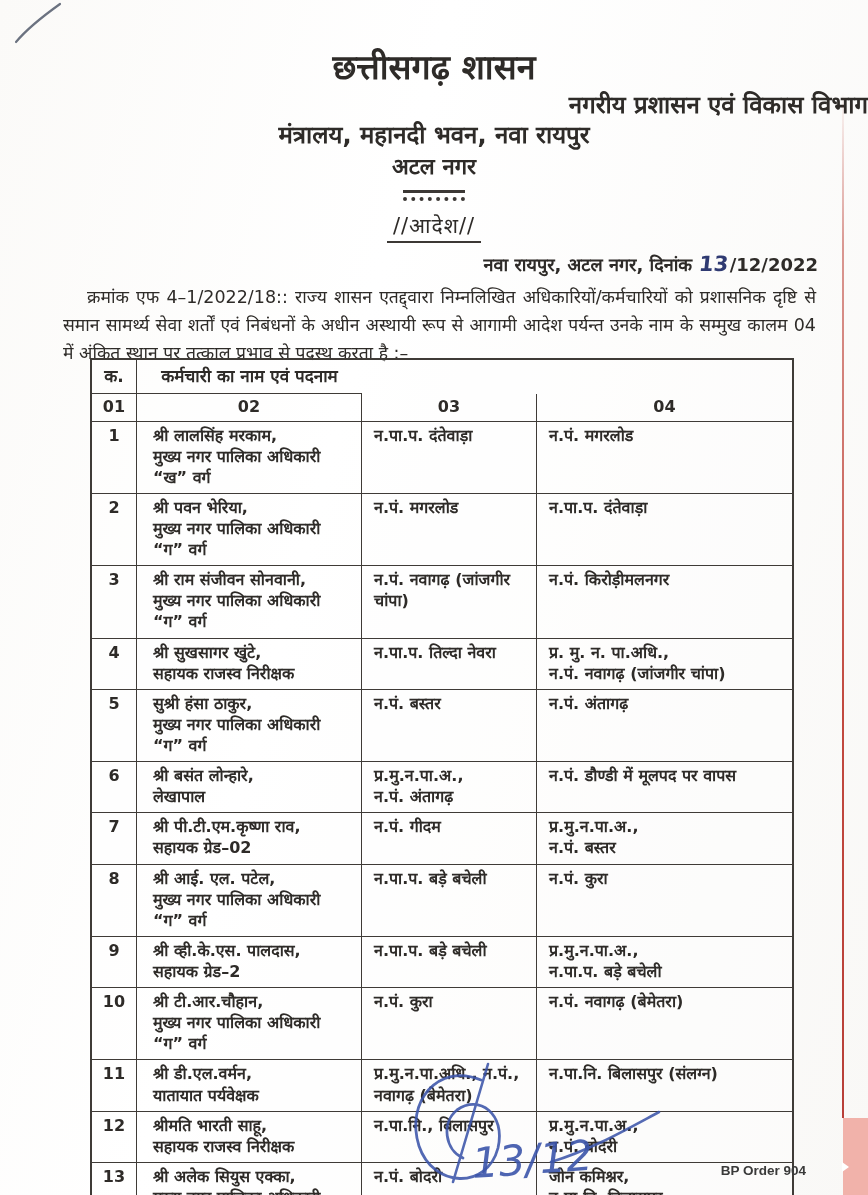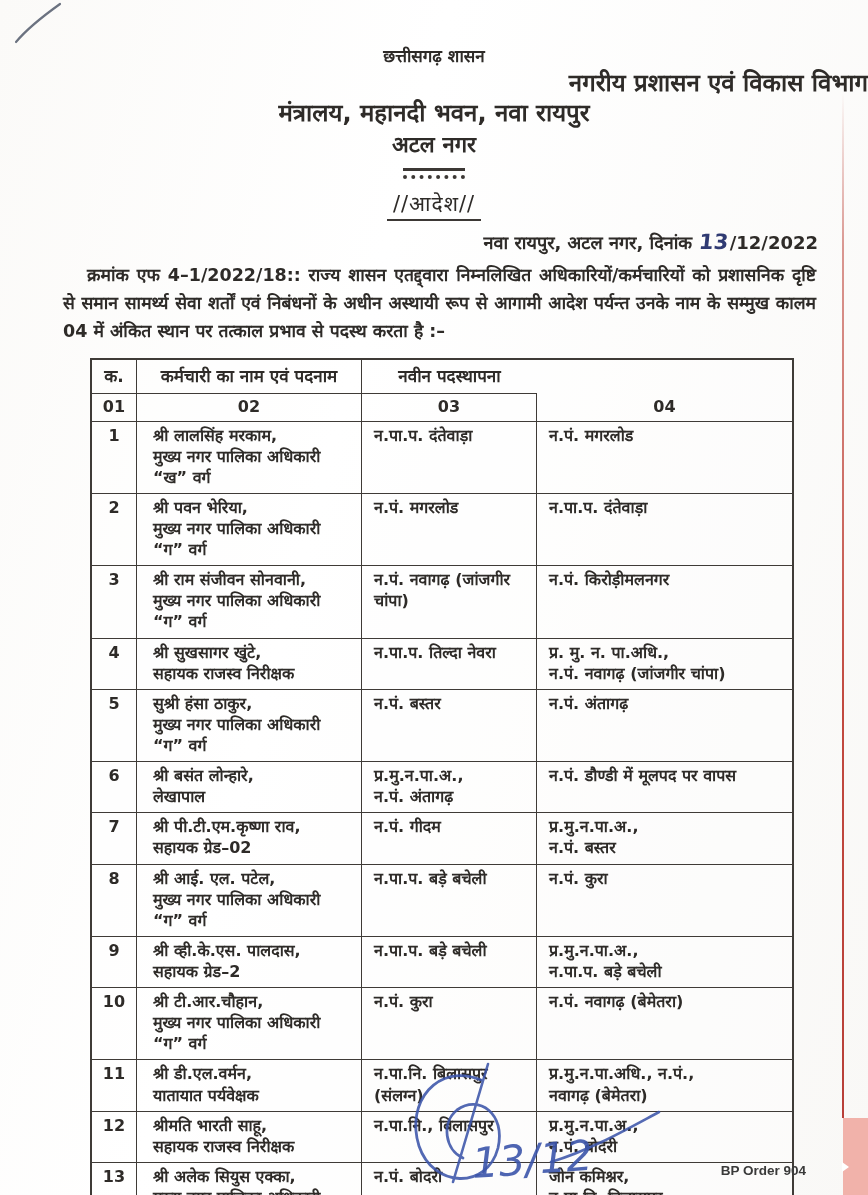--- a/index.html
+++ b/index.html
@@ -4,34 +4,34 @@
 <style>
   html,body { margin:0; padding:0; background:#e8e8e8; }
   .page {
     position:relative; width:868px; height:1195px; margin:0 auto;
     background:linear-gradient(105deg,#fbfaf8 0%,#ffffff 38%,#f9f8f6 100%);
     font-family:"DejaVu Sans", sans-serif;
     color:#2e2b28; overflow:hidden;
   }
   
   .doc-header { text-align:center; padding-top:46px; font-weight:700; line-height:1.28; }
-  .hl1 { font-size:17px; }
+  .hl1 { font-size:34px; }
   .hl2 { font-size:24px;text-align:right; }
   .hl3 { font-size:24px; }
   .hl4 { font-size:22px; margin-top:2px; }
   .separator { width:62px; height:4px; margin:9px auto 12px;
     border-top:3px solid #3c3835; border-bottom:4px dotted #3c3835; }
   .order-title { display:inline-block; font-size:21px; font-weight:400;
     border-bottom:2px solid #3c3835; padding:0 6px 1px; letter-spacing:1px; }
   
   .dateline { text-align:right; padding-right:50px; font-size:18px; font-weight:700; margin-top:9px; }
   .hand-date { display:inline-block; color:#2f3a72; font-size:21px; font-weight:600;
     transform:skewX(-6deg); padding:0 1px; }
   
-  .para { margin:7px 52px 0 63px; font-size:17.5px; font-weight:700;
+  .para { margin:7px 52px 0 63px; font-size:17.5px; font-weight:400;
     line-height:1.6; text-align:justify; text-indent:24px; }
   
   .otable { position:absolute; left:90px; top:358px; width:700px;
     border:2px solid #3f3b37; background:rgba(255,255,255,.4); }
   .trow { display:grid; grid-template-columns:45px 225px 175px 1fr; }
   .tcell { border-right:1.5px solid #3f3b37; border-bottom:1.5px solid #3f3b37;
     padding:3px 6px 5px; font-size:16px; font-weight:700; line-height:1.32;
     white-space:pre-line; }
   .trow .tcell:last-child { border-right:none; }
   .trow:last-child .tcell { border-bottom:none; }
@@ -76,21 +76,20 @@
     <span>नवा रायपुर, अटल नगर, दिनांक</span>
     <span class="hand-date">13</span><span>/12/2022</span>
   </div>
 
   <p class="para">क्रमांक एफ 4–1/2022/18:: राज्य शासन एतद्द्वारा निम्नलिखित अधिकारियों/कर्मचारियों को प्रशासनिक दृष्टि से समान सामर्थ्य सेवा शर्तों एवं निबंधनों के अधीन अस्थायी रूप से आगामी आदेश पर्यन्त उनके नाम के सम्मुख कालम 04 में अंकित स्थान पर तत्काल प्रभाव से पदस्थ करता है :–</p>
 
   <div class="otable">
     <div class="trow hdr">
       <div class="tcell">क.</div>
       <div class="tcell">कर्मचारी का नाम एवं पदनाम</div>
-      <div class="tcell">नवीन पदस्थापना</div>
     </div>
     <div class="trow numrow">
       <div class="tcell">01</div>
       <div class="tcell">02</div>
       <div class="tcell">03</div>
       <div class="tcell">04</div>
     </div>
     <div>
         <div class="trow data-row">
           <div class="tcell c-sno">1</div>
@@ -170,23 +169,23 @@
           <div class="tcell c-name">श्री टी.आर.चौहान,
 मुख्य नगर पालिका अधिकारी
 “ग” वर्ग</div>
           <div class="tcell c-cur">न.पं. कुरा</div>
           <div class="tcell c-new">न.पं. नवागढ़ (बेमेतरा)</div>
         </div>
         <div class="trow data-row">
           <div class="tcell c-sno">11</div>
           <div class="tcell c-name">श्री डी.एल.वर्मन,
 यातायात पर्यवेक्षक</div>
-          <div class="tcell c-new">न.पा.नि. बिलासपुर (संलग्न)</div>
           <div class="tcell c-cur">प्र.मु.न.पा.अधि., न.पं.,
 नवागढ़ (बेमेतरा)</div>
+          <div class="tcell c-new">न.पा.नि. बिलासपुर (संलग्न)</div>
         </div>
         <div class="trow data-row">
           <div class="tcell c-sno">12</div>
           <div class="tcell c-name">श्रीमति भारती साहू,
 सहायक राजस्व निरीक्षक</div>
           <div class="tcell c-cur">न.पा.नि., बिलासपुर</div>
           <div class="tcell c-new">प्र.मु.न.पा.अ.,
 न.पं. बोदरी</div>
         </div>
         <div class="trow data-row">

